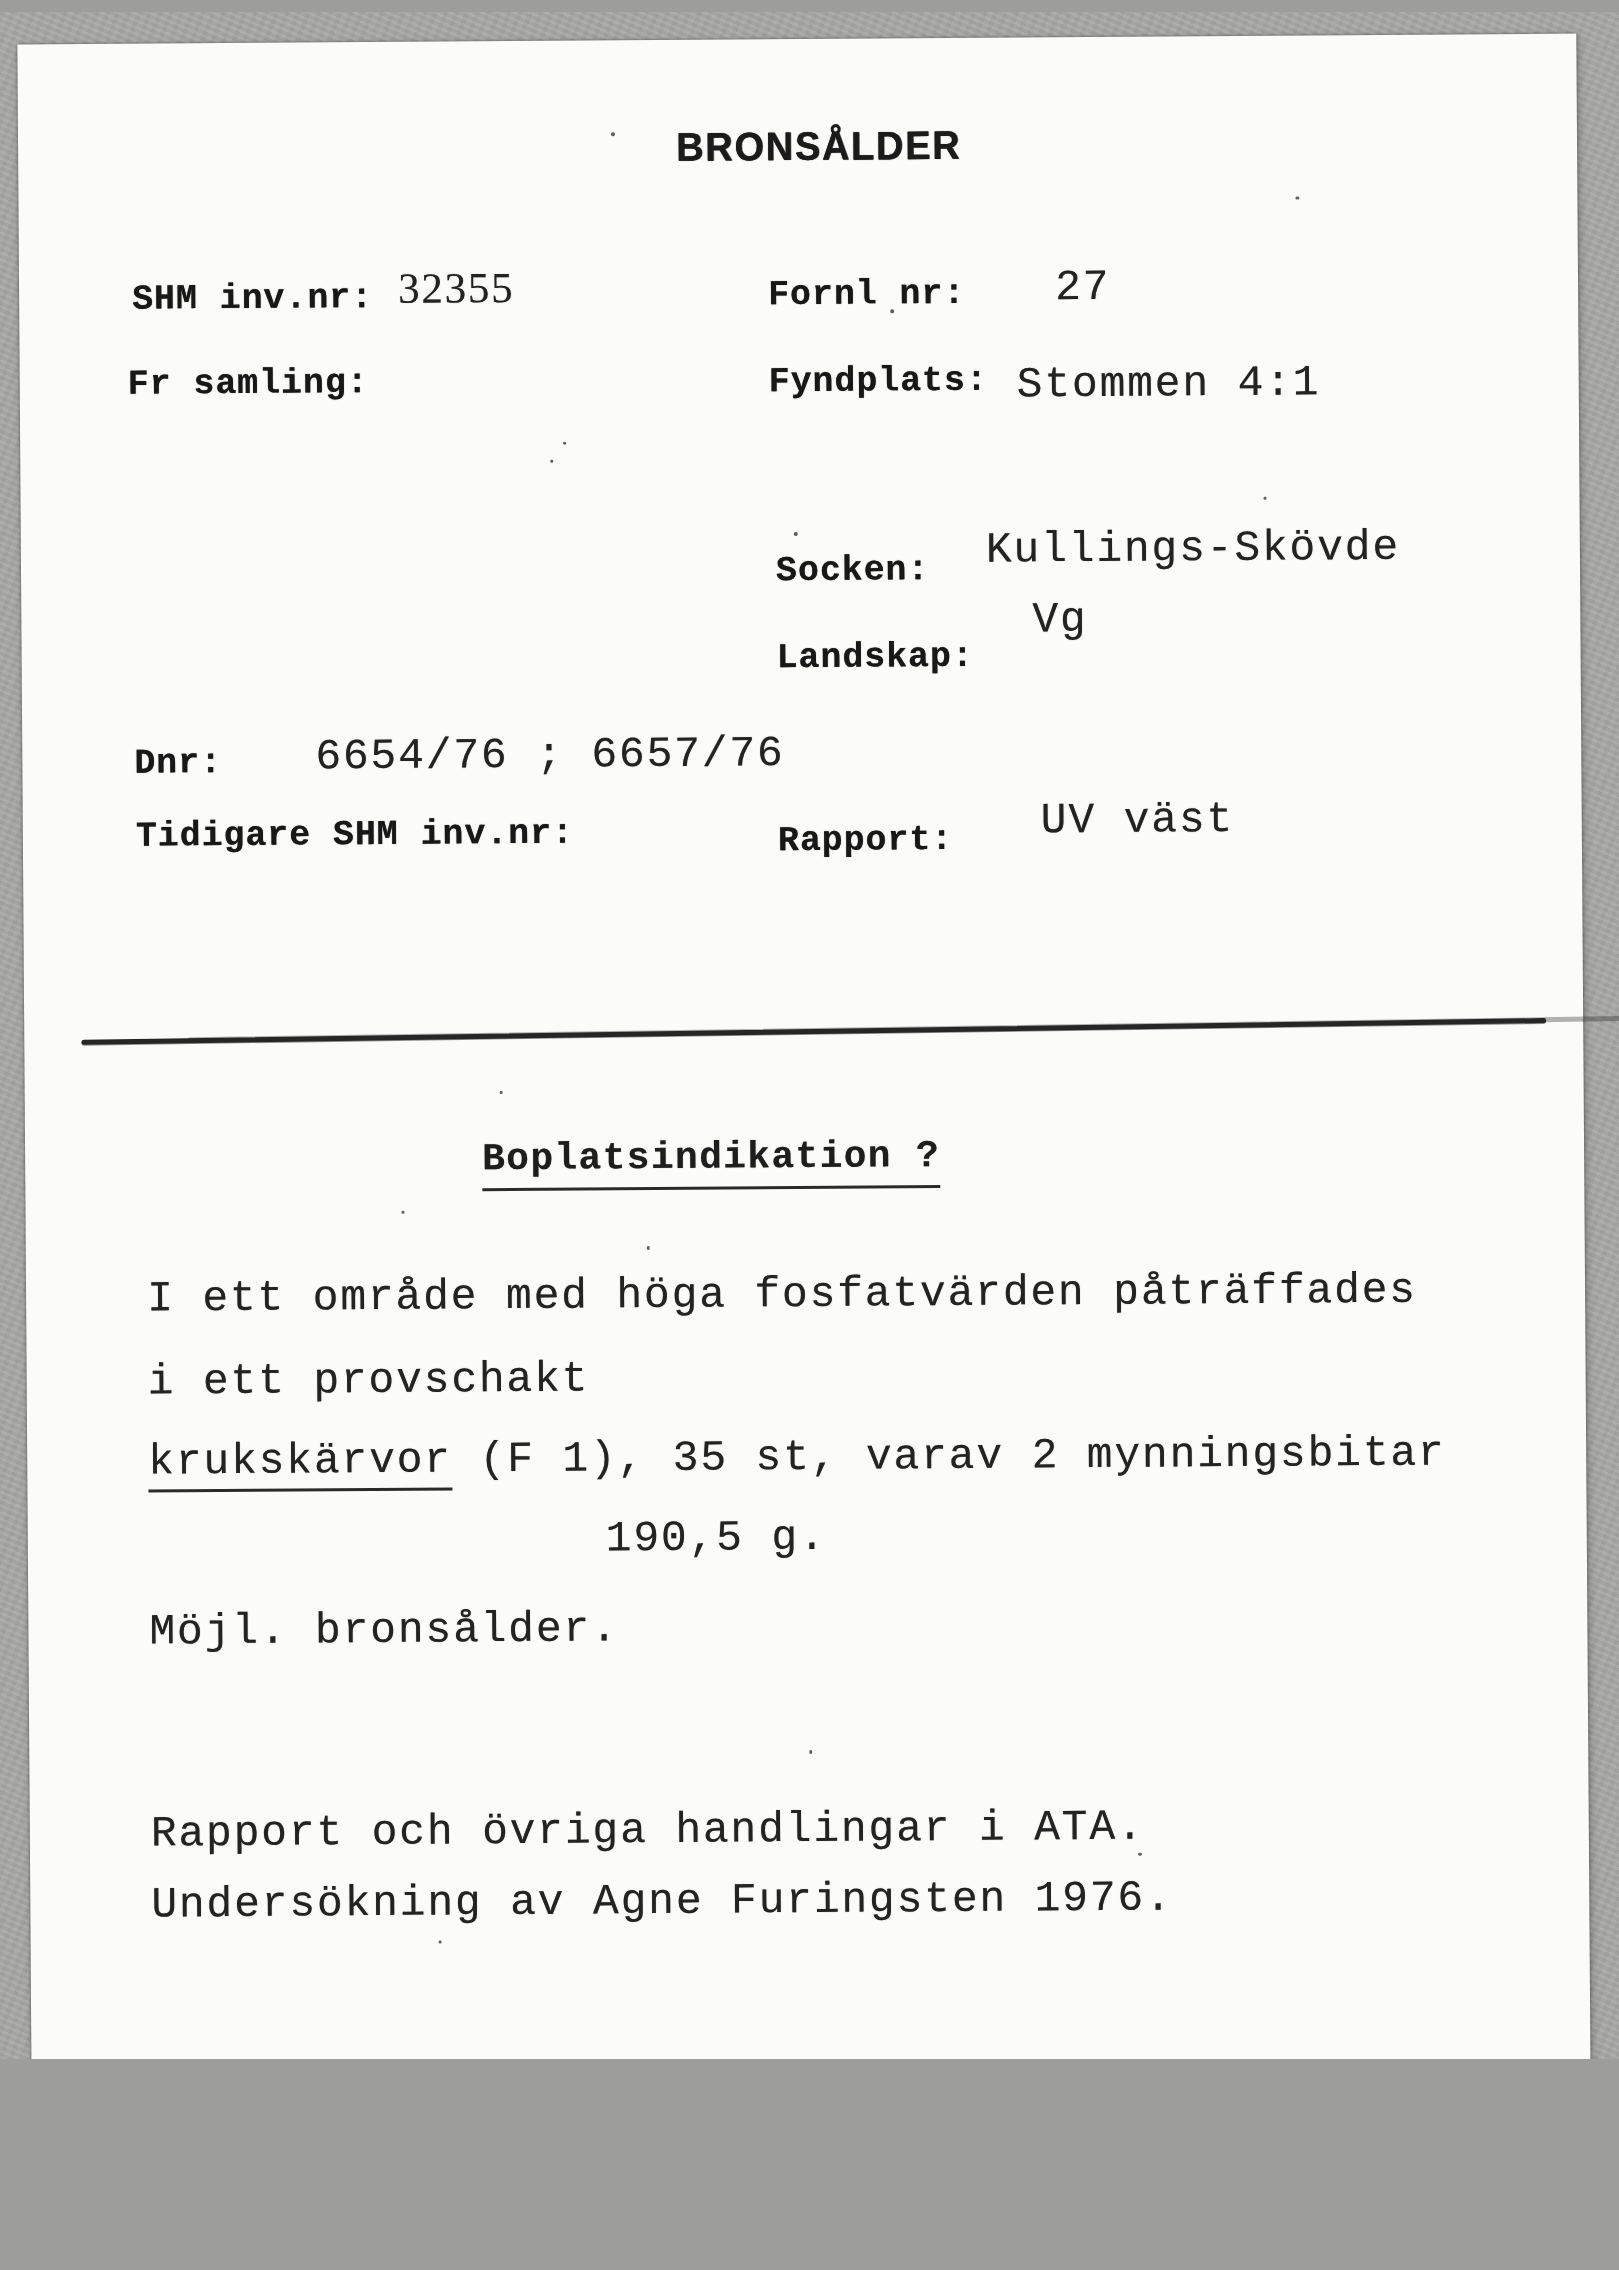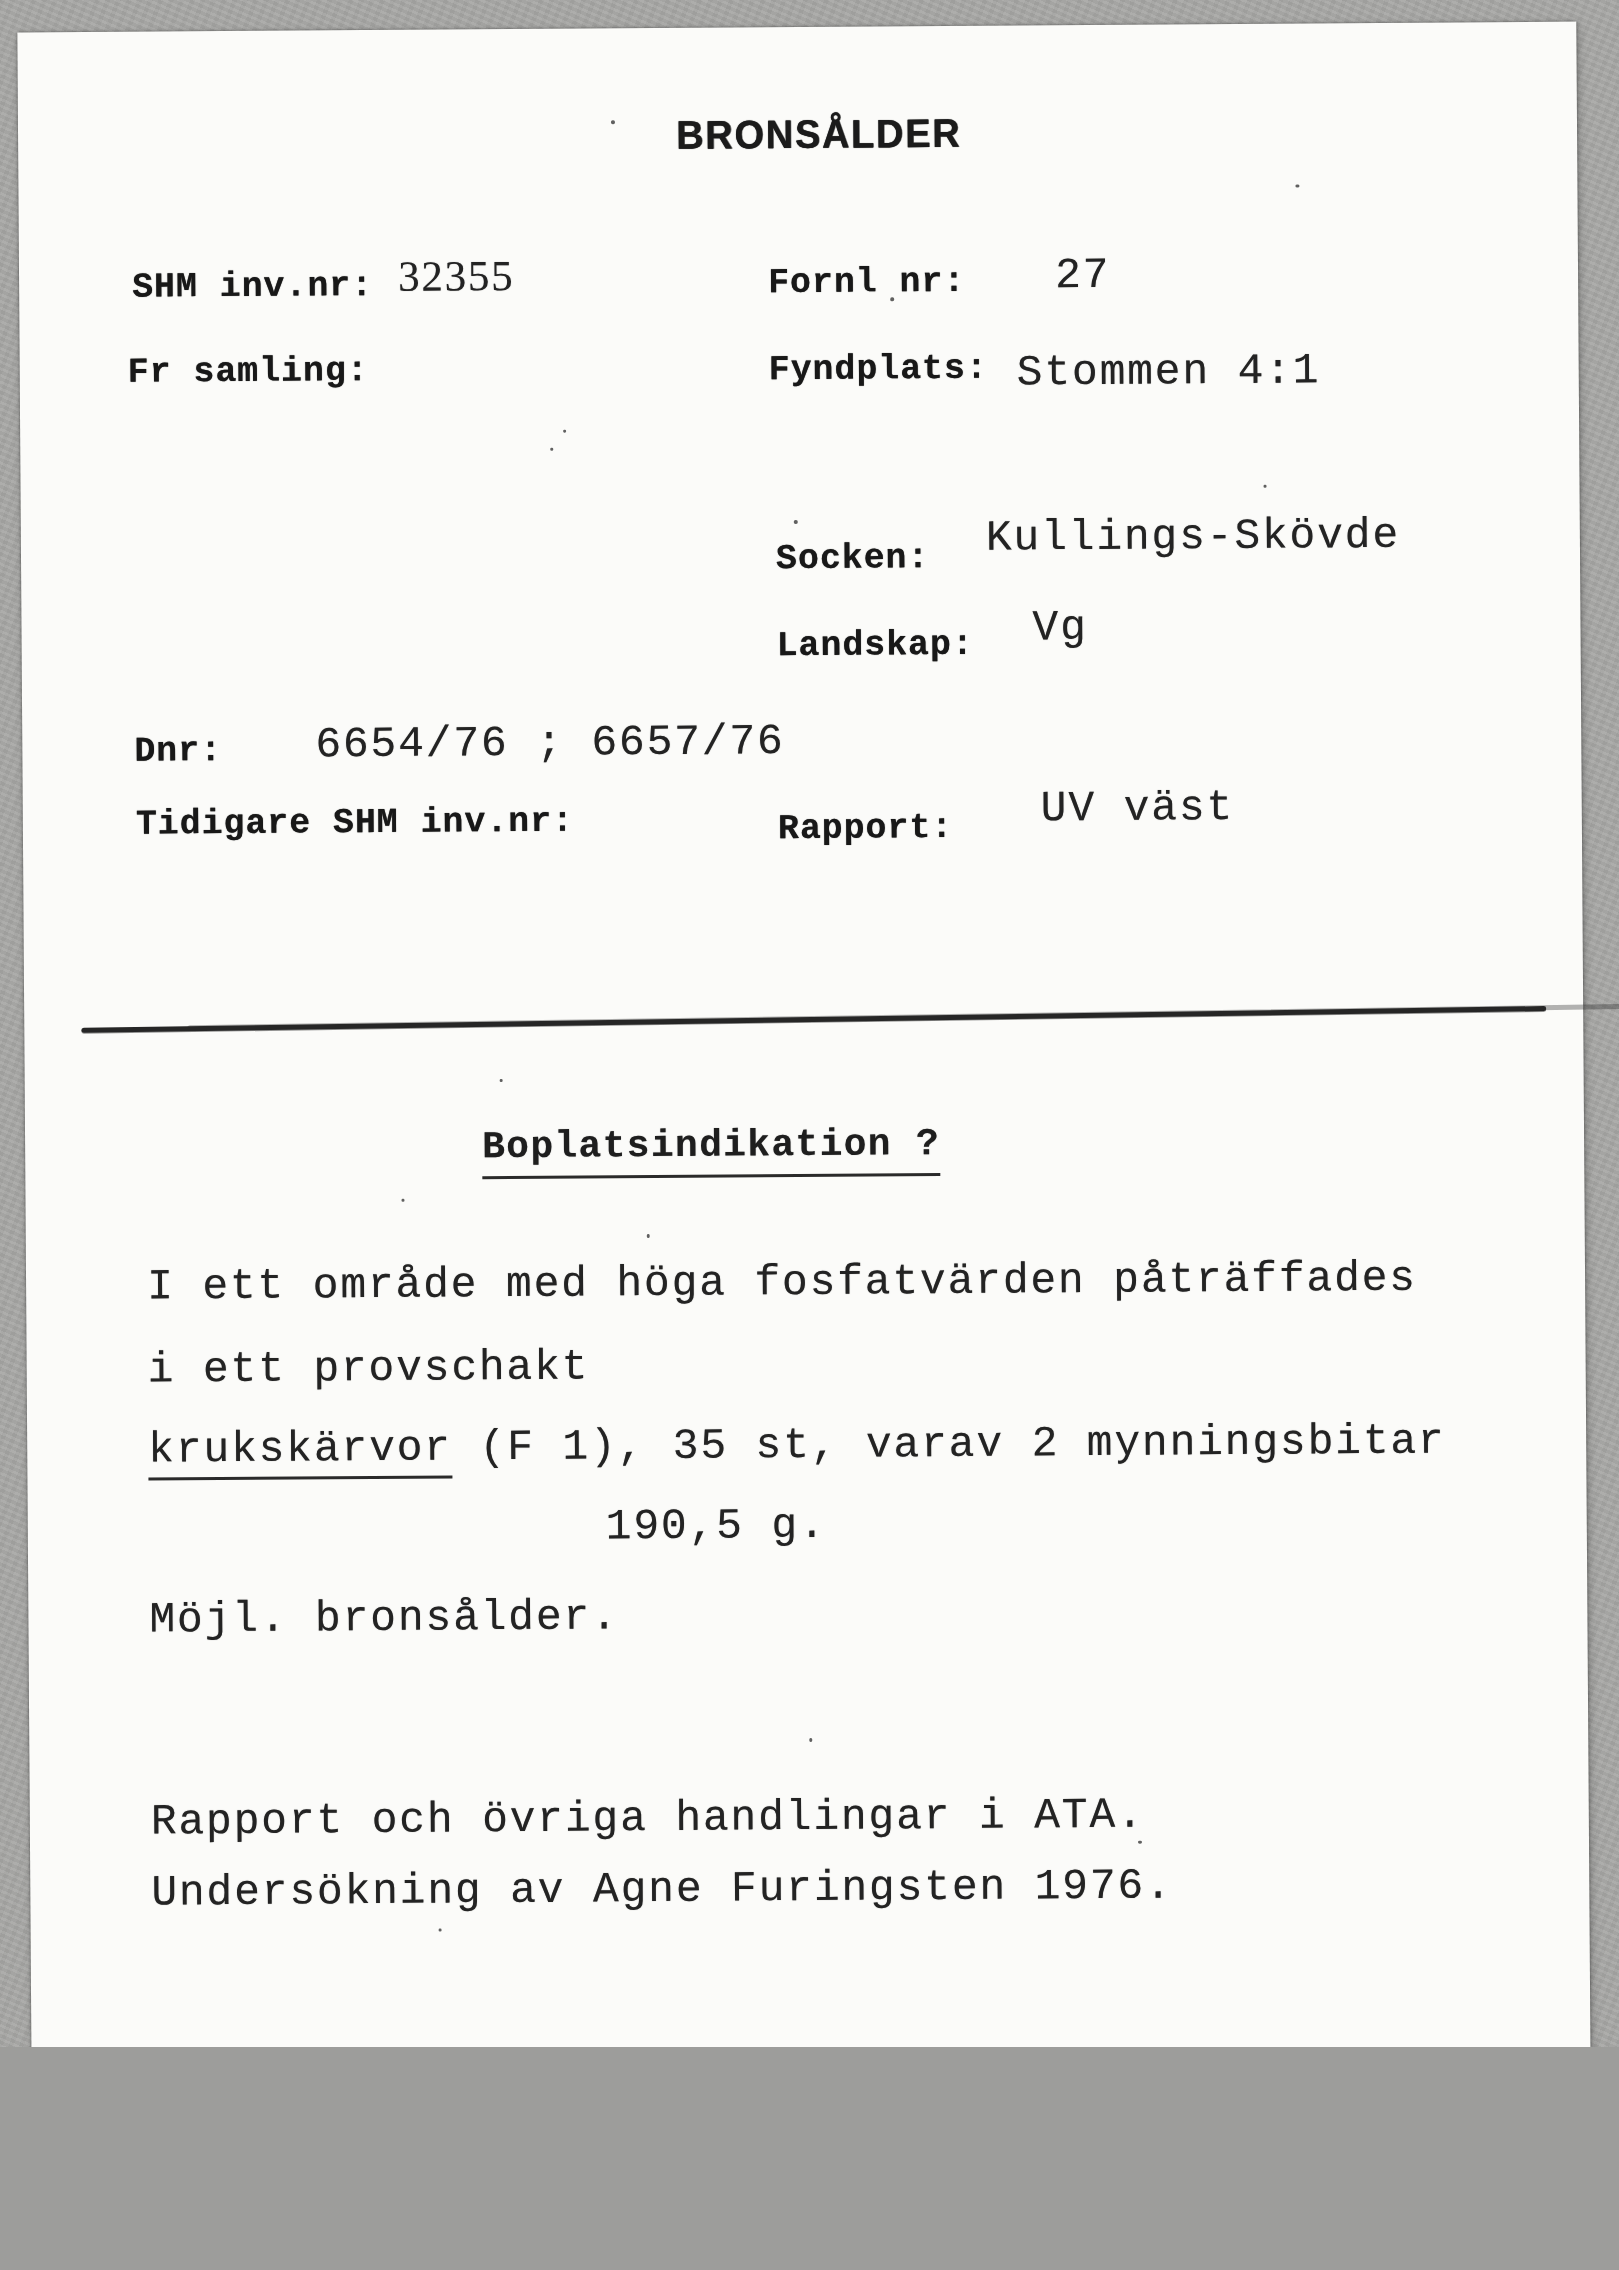--- a/index.html
+++ b/index.html
@@ -11,20 +11,21 @@
     position: relative;
     width: 1619px;
     height: 2047px;
     overflow: hidden;
     background:
       repeating-linear-gradient(23deg, rgba(255,255,255,0.05) 0 2.7px, rgba(0,0,0,0.03) 2.7px 6.2px),
       repeating-linear-gradient(112deg, rgba(120,120,118,0.08) 0 4.4px, rgba(190,190,188,0.10) 4.4px 9.8px),
       #a7a7a5;
     font-family: "Liberation Mono", "DejaVu Sans Mono", monospace;
     color: #1c1c1c;
+    margin-top: 12px;
   }
   .paper {
     position: absolute;
     left: 25px;
     top: 26.6px;
     width: 1559px;
     height: 2201px;
     background: #fbfbf9;
     transform: rotate(-0.4deg);
     transform-origin: 50% 50%;
@@ -113,21 +114,21 @@
     <div class="abs field-label" style="left:749px; top:236px;">Fornl nr:</div>
     <div class="abs field-value" style="left:1036px; top:226px;">27</div>
 
     <div class="abs field-label" style="left:749px; top:323px;">Fyndplats:</div>
     <div class="abs field-value" style="left:997px; top:323px;">Stommen 4:1</div>
 
     <div class="abs field-label" style="left:755px; top:512px;">Socken:</div>
     <div class="abs field-value" style="left:965px; top:488px;">Kullings-Skövde</div>
 
     <div class="abs field-label" style="left:755px; top:599px;">Landskap:</div>
-    <div class="abs field-value" style="left:1011px; top:578px;">Vg</div>
+    <div class="abs field-value" style="left:1011px; top:558px;">Vg</div>
 
     <div class="abs field-label" style="left:755px; top:782px;">Rapport:</div>
     <div class="abs field-value" style="left:1018px; top:759px;">UV väst</div>
 
     <div class="divider"></div>
 
     <div class="abs section-heading" style="left:457px; top:1096px;">Boplatsindikation ?</div>
 
     <div class="abs body-text" style="left:121px; top:1231px;">I ett område med höga fosfatvärden påträffades</div>
     <div class="abs body-text" style="left:121px; top:1314px;">i ett provschakt</div>

